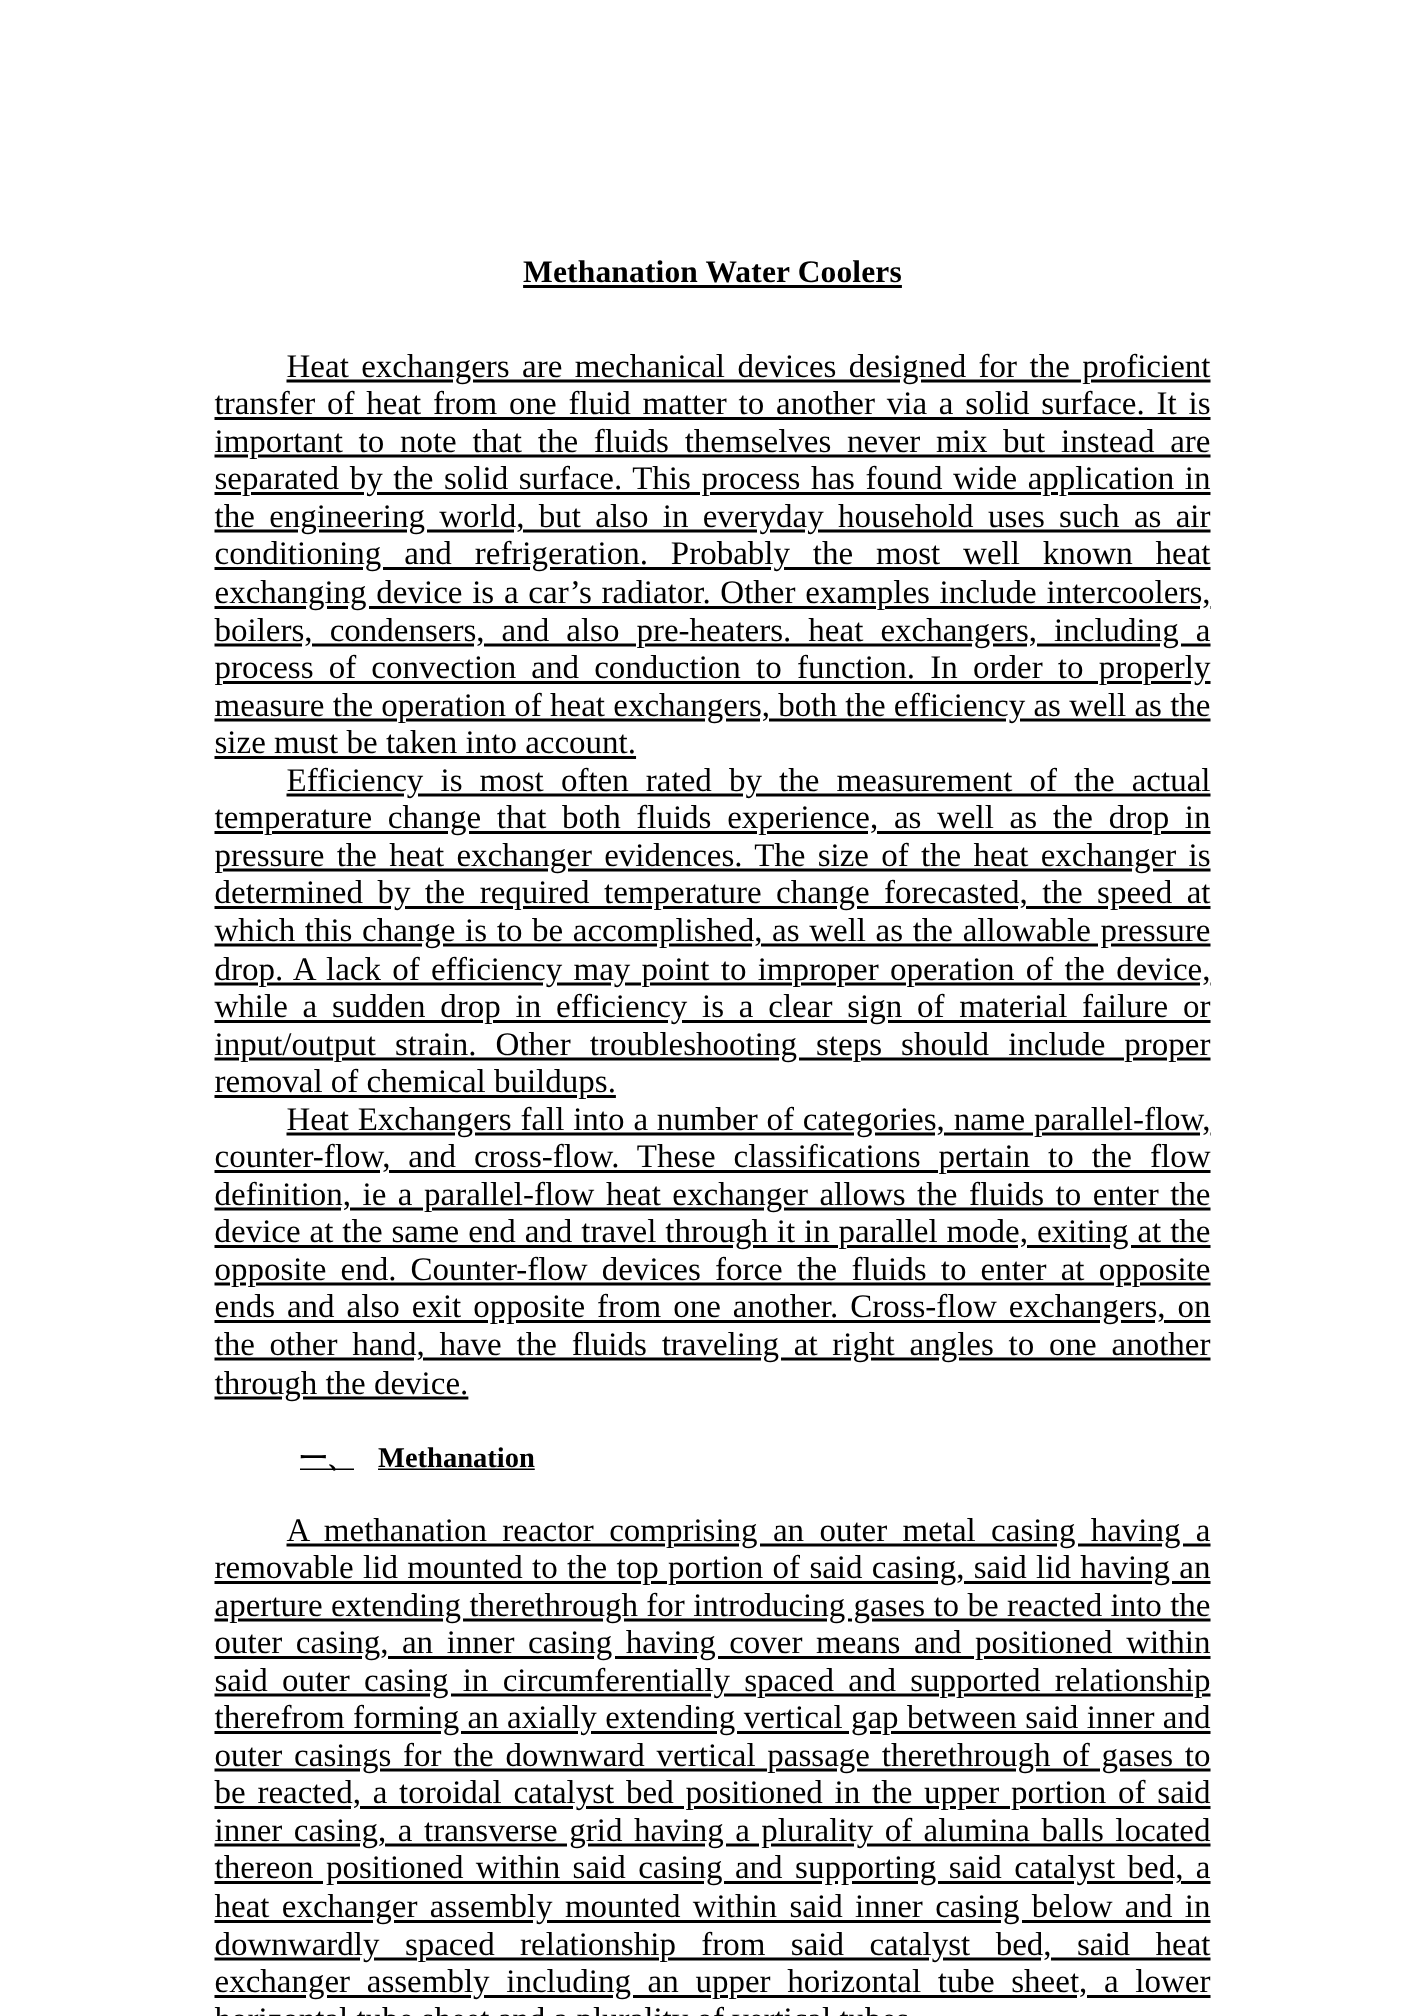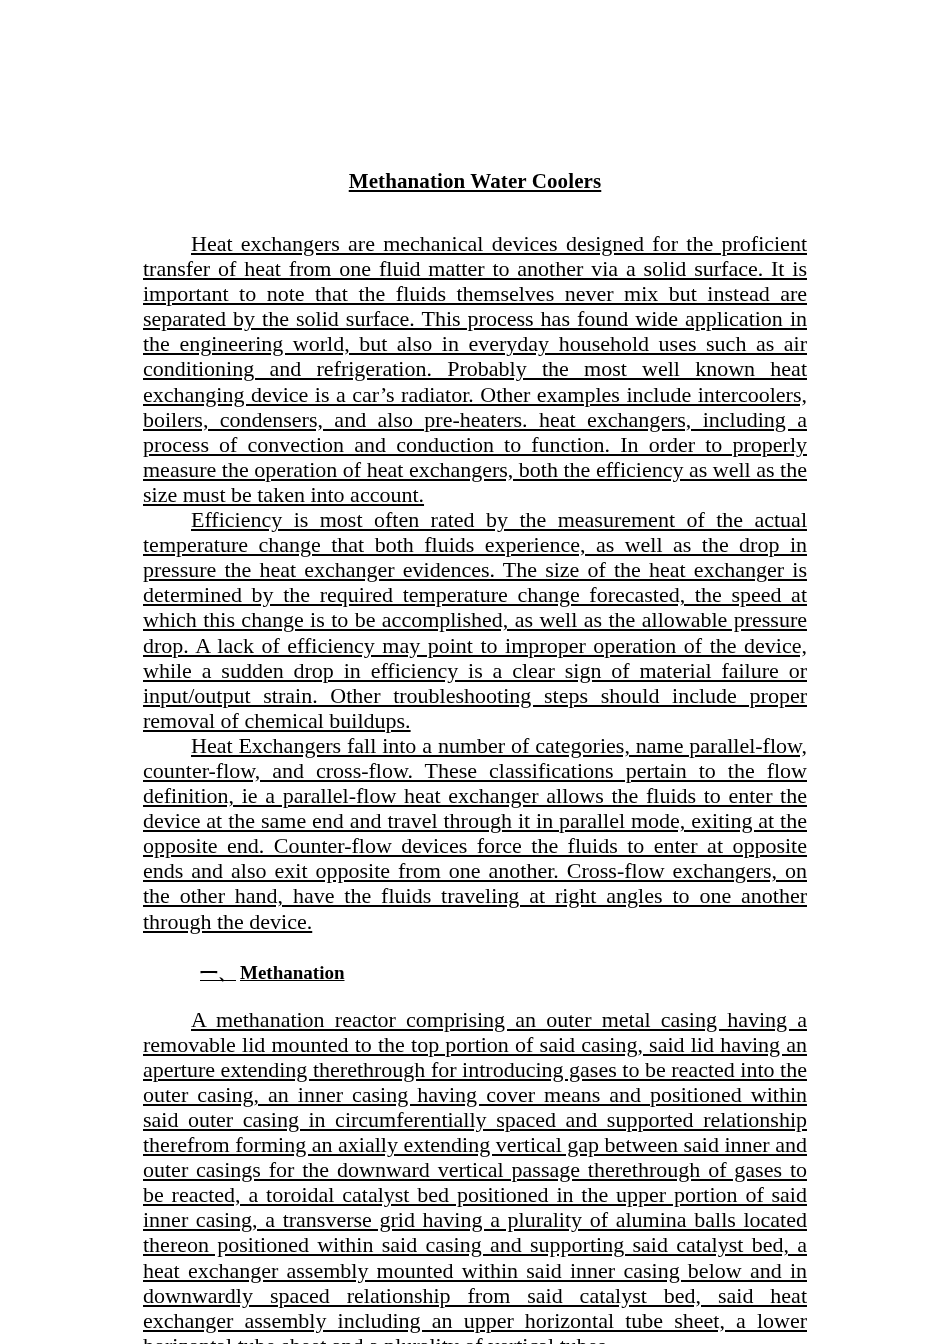--- a/index.html
+++ b/index.html
@@ -72,21 +72,21 @@
     text-align: left;
   }
 
   .cjk-num {
     font-family: "DejaVu Sans", "Liberation Sans", sans-serif;
     font-weight: bold;
     font-size: 18px;
   }
 
   .heading-label {
-    margin-left: 4px;
+    margin-left: 16px;
   }
 </style>
 </head>
 <body>
 
 <div class="page">
   <div class="content">
 
     <h1 class="doc-title">Methanation Water Coolers</h1>
 

